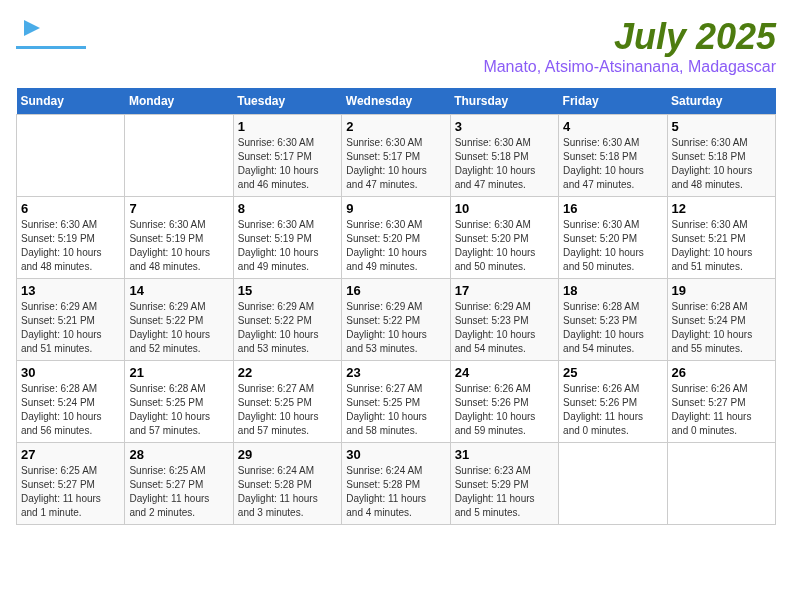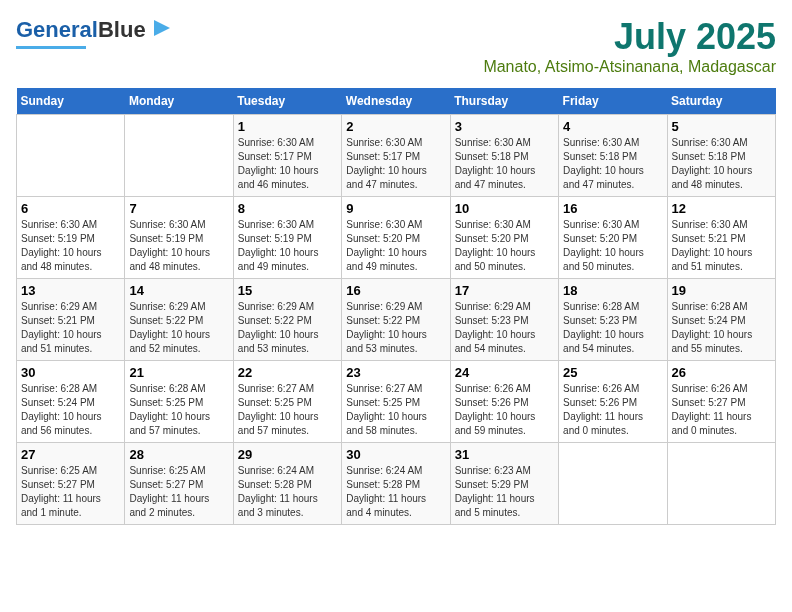--- a/index.html
+++ b/index.html
@@ -20,26 +20,27 @@
       display: flex;
       flex-direction: column;
       align-items: flex-start;
     }
     .title-block {
       text-align: right;
     }
     .title-block h1 {
       font-size: 36px;
       font-weight: bold;
-      color: #0f766e;
+      color: #4d7c0f;
+      font-style: italic;
     }
     .title-block h2 {
       font-size: 16px;
       font-weight: normal;
-      color: #4d7c0f;
+      color: #8b5cf6;
     }
     table {
       width: 100%;
       border-collapse: collapse;
       font-size: 11px;
       border-radius: 29px;
     }
     thead tr th {
       background-color: #2a6fc9;
       color: #fff;
@@ -68,23 +69,20 @@
       color: #333;
       line-height: 1.4;
     }
   </style>
 </head>
 <body>
 
 <div class="header">
   <div class="logo">
     <div style="display:flex; align-items:center;">
-      <span style="font-size:22px; font-weight:bold; color:#333; line-height:1;">
-        <span style="color:#1a5fa8;">General</span><span style="color:#333;">Blue</span>
-      </span>
       <div style="margin-left:4px; margin-top:2px;">
         <svg width="22" height="22" viewBox="0 0 22 22">
           <polygon points="4,2 20,10 4,18" fill="#4aace8"></polygon>
         </svg>
       </div>
     </div>
     <div style="width:70px; height:3px; background:#4aace8; margin-top:2px;"></div>
   </div>
   <div class="title-block">
     <h1>July 2025</h1>

